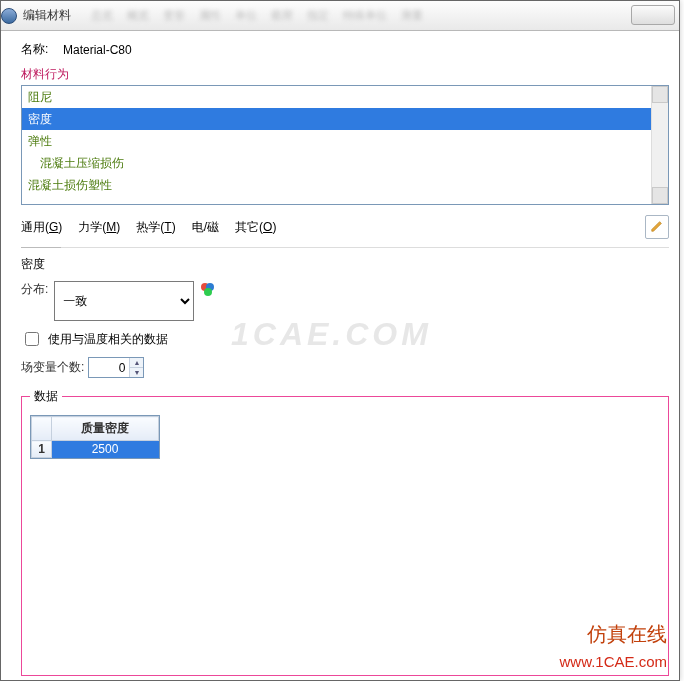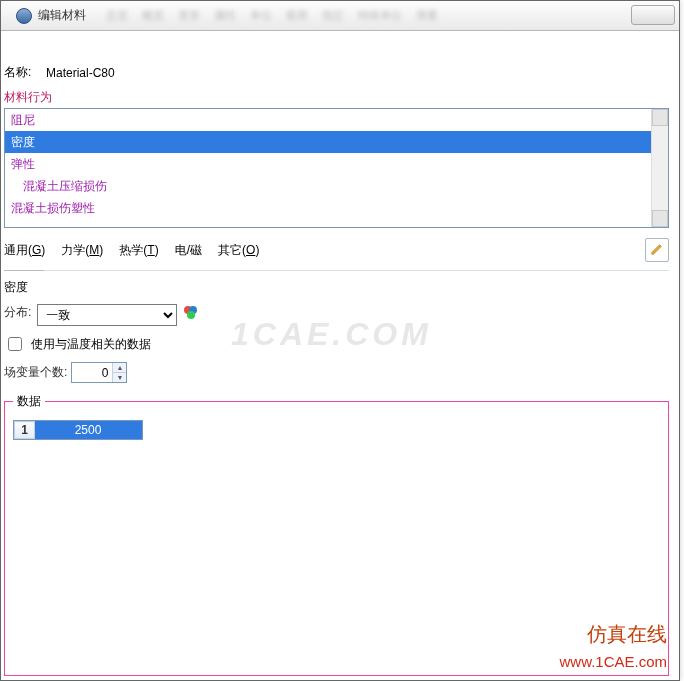--- a/index.html
+++ b/index.html
@@ -23,21 +23,21 @@
     flex-direction: column;
     box-shadow: 0 0 6px rgba(0,0,0,.2);
     position: relative;
   }
   .titlebar {
     height: 30px;
     border-bottom: 1px solid #b8b8b8;
     background: linear-gradient(#fdfdfd, #e9e9e9);
     display: flex;
     align-items: center;
-    padding: 0 15px;
+    padding: 0 0;
     position: relative;
   }
   .titlebar .appicon {
     width: 16px; height: 16px;
     border-radius: 50%;
     background: linear-gradient(#8bacd8,#3b6aa0);
     border: 1px solid #2a4c78;
     margin-right: 6px;
   }
   .titlebar .title { font-size: 12px; color: #333; }
@@ -51,24 +51,23 @@
     width: 44px; height: 20px;
     border: 1px solid #a8a8a8;
     border-radius: 3px;
     background: linear-gradient(#fbfbfb,#dedede);
     display:flex;align-items:center;justify-content:center;
     font-size: 11px; font-family: Arial; color:#555;
     cursor: default;
   }
   .content {
     flex: 1;
-    padding: 10px 10px 4px 3px;
+    padding: 10px 10px 4px 20px;
     display: flex;
     flex-direction: column;
-    margin-top: 23px;
   }
   .row { display: flex; align-items: center; margin-bottom: 8px; }
   .lbl { width: 40px; color: #000; }
   .name-field {
     flex: 1; border: none; font-size: 12px; padding: 1px 2px;
     background: #fff;
   }
   .desc-row { display:flex; align-items:flex-start; margin-bottom: 10px;}
   .desc-ta {
     flex:1; height: 38px; border: 1px solid #7a98b7;
@@ -84,21 +83,21 @@
   .behav-label { margin-bottom: 2px; color:#be185d; }
   .behav-box {
     border: 1px solid #7a98b7;
     height: 120px;
     background: #fff;
     position: relative;
     display: flex;
   }
   .behav-list { flex:1; overflow: hidden; }
   .behav-item {
-    padding: 2px 6px; color:#a21caf; line-height: 18px;
+    padding: 2px 6px; color:#4d7c0f; line-height: 18px;
     white-space: nowrap;
   }
   .behav-item.sel { background: #2f7be0; color: #fff; }
   .behav-item.sub1 { padding-left: 18px; }
   .vscroll {
     width: 17px; background: #f0f0f0;
     border-left: 1px solid #ddd;
     display:flex; flex-direction: column; justify-content:space-between;
   }
   .vscroll .arrow {
@@ -113,21 +112,21 @@
   .menus .spacer { flex:1; }
   .editbtn-boxed {
     width: 24px; height:24px; border:1px solid #aab7c5; border-radius:2px;
     display:flex;align-items:center;justify-content:center;
     background:#fff;
   }
   .sep { height:1px; background: linear-gradient(to right,#bbb 0,#bbb 40px,#ddd 40px,#ddd 100%); margin-bottom:8px;}
   .section-title { margin-bottom:8px; color:#000; }
   .dist-row { display:flex; gap:6px; margin-bottom:8px;}
   .dist-select {
-    width: 140px; height: 22px; border:1px solid #7a7a7a;
+    width: 140px; height: 40px; border:1px solid #7a7a7a;
     background:#fff; font-size:12px; padding-left:4px;
   }
   .coloricon svg { width:16px; height:16px; }
   .cb-row { display:flex;align-items:center; gap:6px; margin-bottom:8px; }
   .cb { width:14px;height:14px; }
   .cb-lbl { color:#000; }
   .fv-row { display:flex; align-items:center; gap:4px; margin-bottom:10px;}
   .spinner {
     display:flex; border:1px solid #7a98b7; background:#fff;
   }
@@ -298,20 +297,24 @@
           <div class="dn">▼</div>
         </div>
       </div>
     </div>
 
     <fieldset class="data">
       <legend>数据</legend>
       <div class="tbl-wrap">
         <table class="dtbl">
           <tbody>
+              <tr>
+            <th class="rowh"></th>
+            <th>质量密度</th>
+          </tr>
           <tr>
             <td class="rowidx">1</td>
             <td class="cell-sel">2500</td>
           </tr>
         </tbody>
           </table>
       </div>
     </fieldset>
 
   </div>

